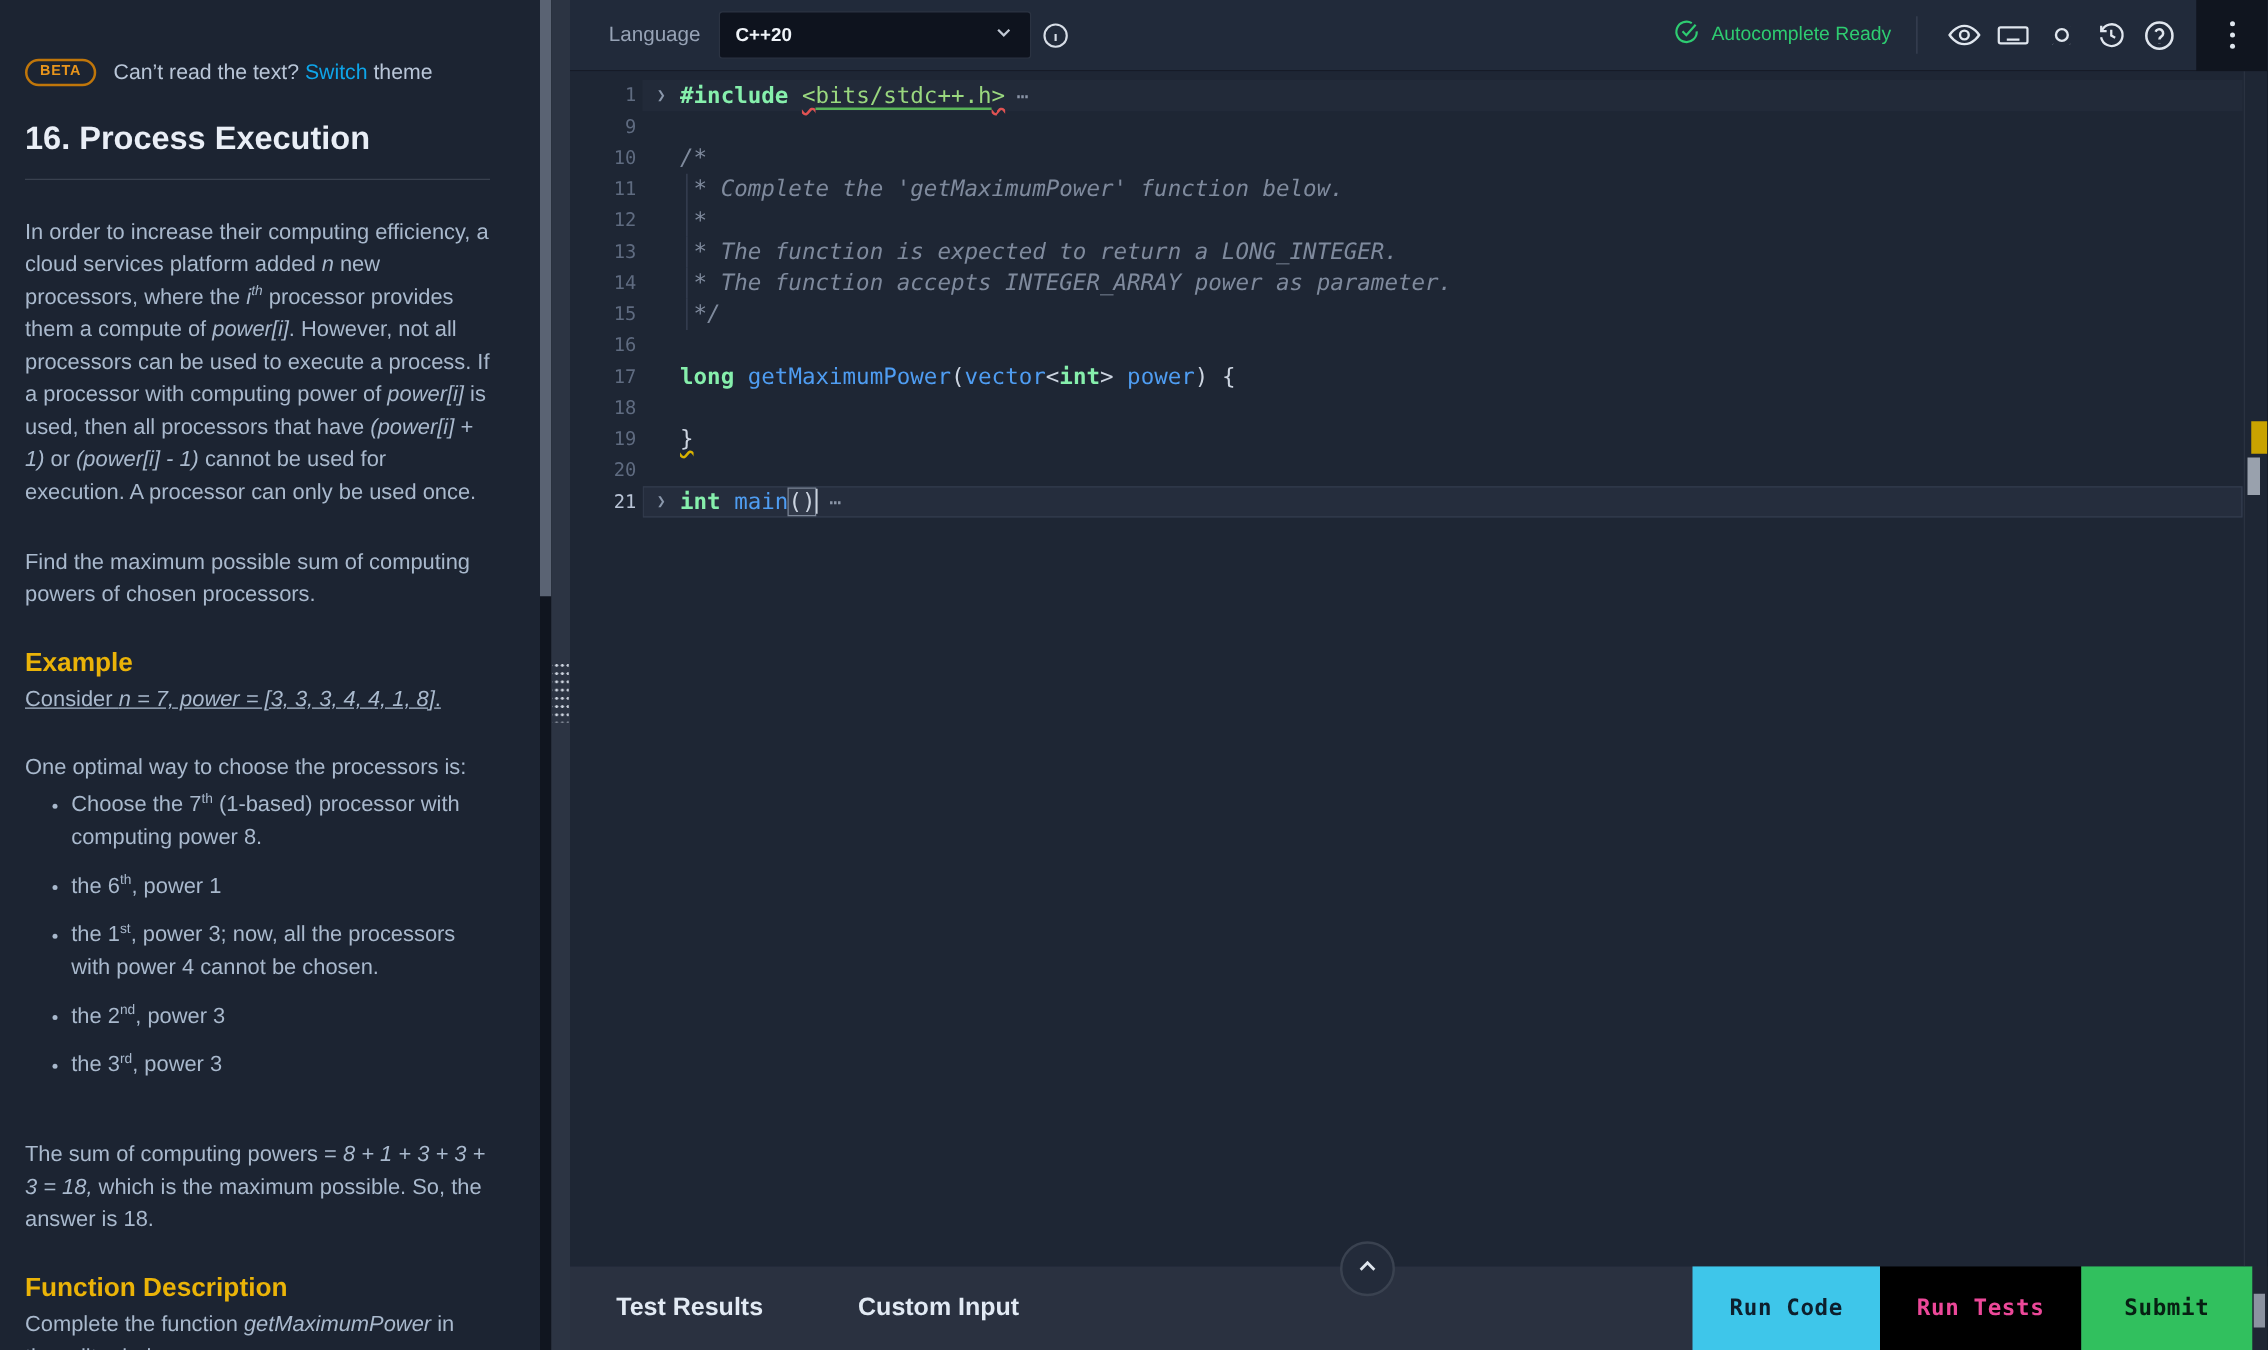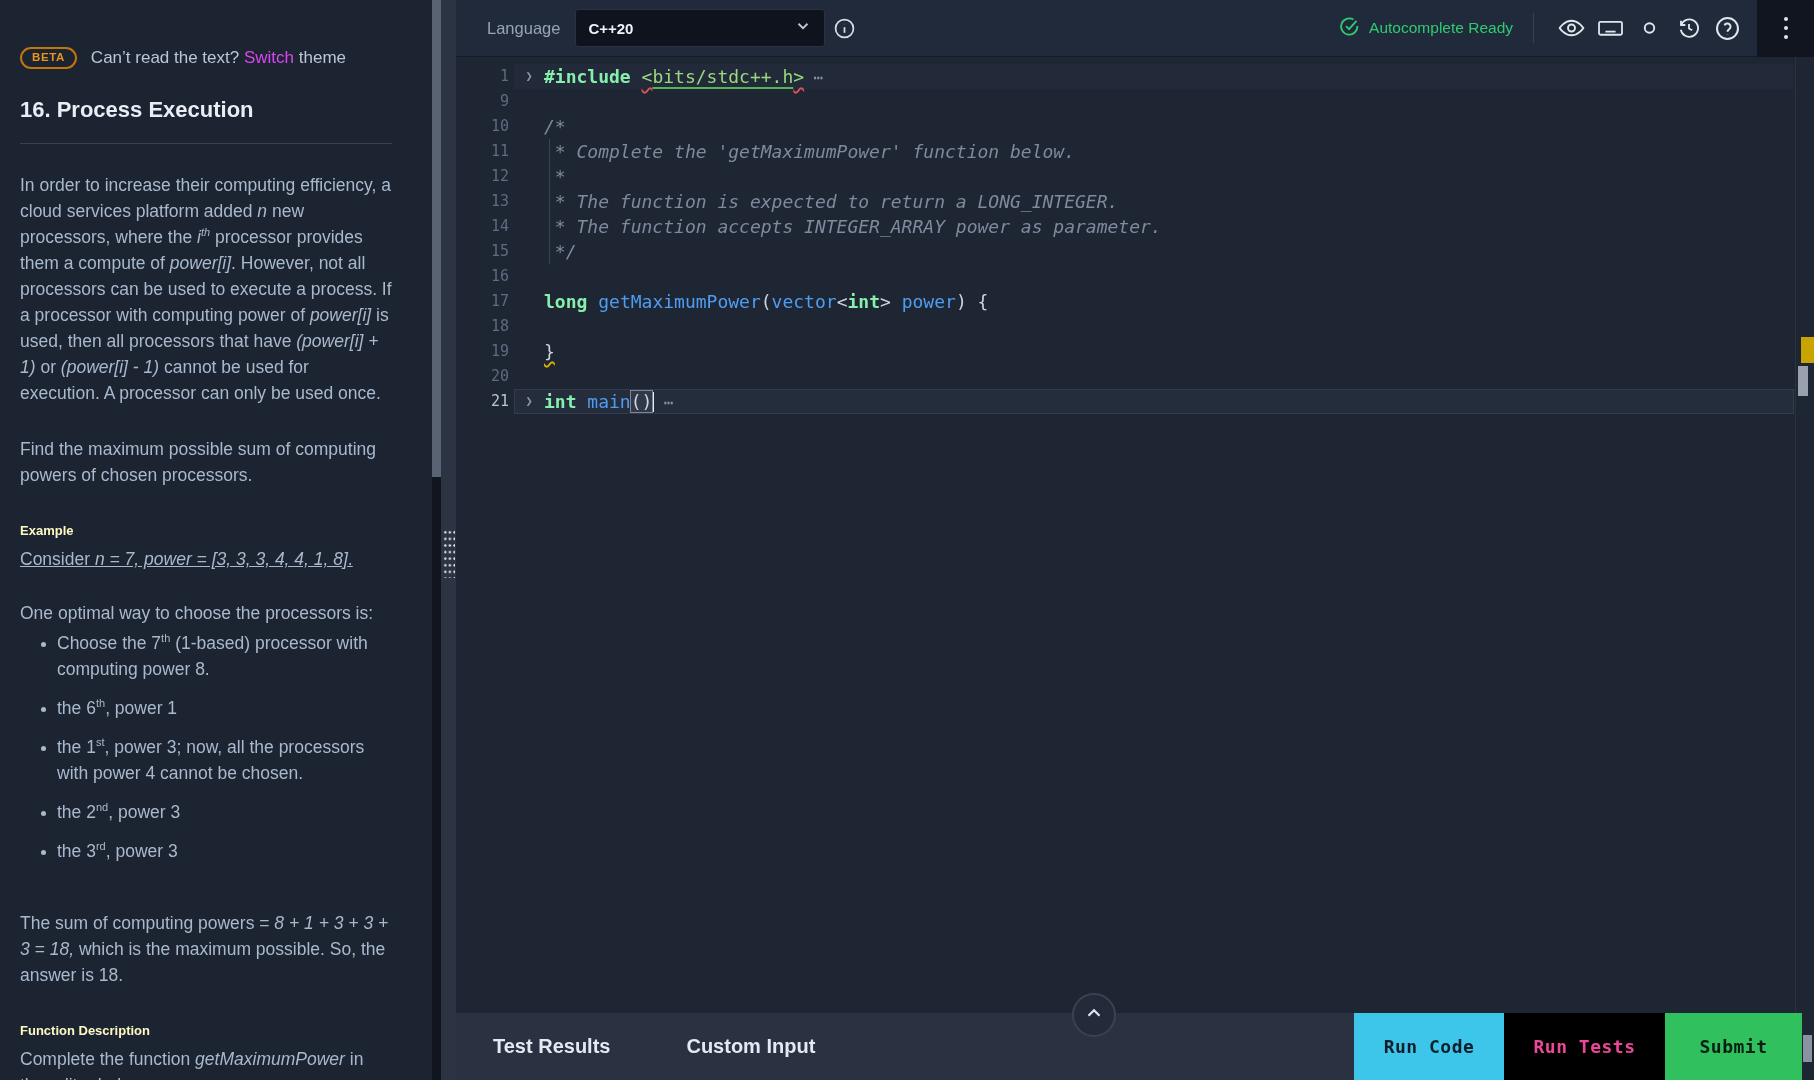--- a/index.html
+++ b/index.html
@@ -13,25 +13,25 @@
   .left-panel {
     width:432px; height:1080px; background:#1c2432; color:#a9b9cd;
     padding:45px 40px 0 20px; font-size:17.5px; line-height:26px; overflow:hidden;
   }
   .theme-row { display:flex; align-items:center; gap:14px; margin-bottom:26px; }
   .beta-badge {
     border:2px solid #c0760a; color:#e8951c; font-size:11.5px; font-weight:bold;
     letter-spacing:.6px; border-radius:11px; padding:1px 10px 2px; line-height:15px;
   }
   .theme-text { color:#b9c6d8; font-size:17px; }
-  .theme-text a { color:#d946ef; text-decoration:none; cursor:pointer; }
-  h1.title { color:#e9eef6; font-size:22px; line-height:26px; margin:0 0 20px; }
+  .theme-text a { color:#0ea5e9; text-decoration:none; cursor:pointer; }
+  h1.title { color:#e9eef6; font-size:26px; line-height:26px; margin:0 0 20px; }
   hr.rule { border:none; border-top:1px solid #39414f; margin:0 0 28px; }
   .left-panel p { margin:0 0 30px; }
-  h3.subhead { color:#fef9c3; font-size:13px; margin:0 0 2px; }
+  h3.subhead { color:#eab308; font-size:21px; margin:0 0 2px; }
   .left-panel sup { font-size:11px; line-height:0; }
   sup.it { font-style:italic; }
   ul.bullets { margin:0 0 46px; padding-left:37px; }
   ul.bullets li { margin-bottom:13px; }
   ul.bullets li::marker { color:#a9b9cd; font-size:15px; }
   .mb-sm { margin-bottom:28px !important;text-decoration:underline; }
   .mb-xs { margin-bottom:4px !important; }
 
   
   .left-scrollbar { width:9px; height:1080px; background:#10151f; position:relative; }

